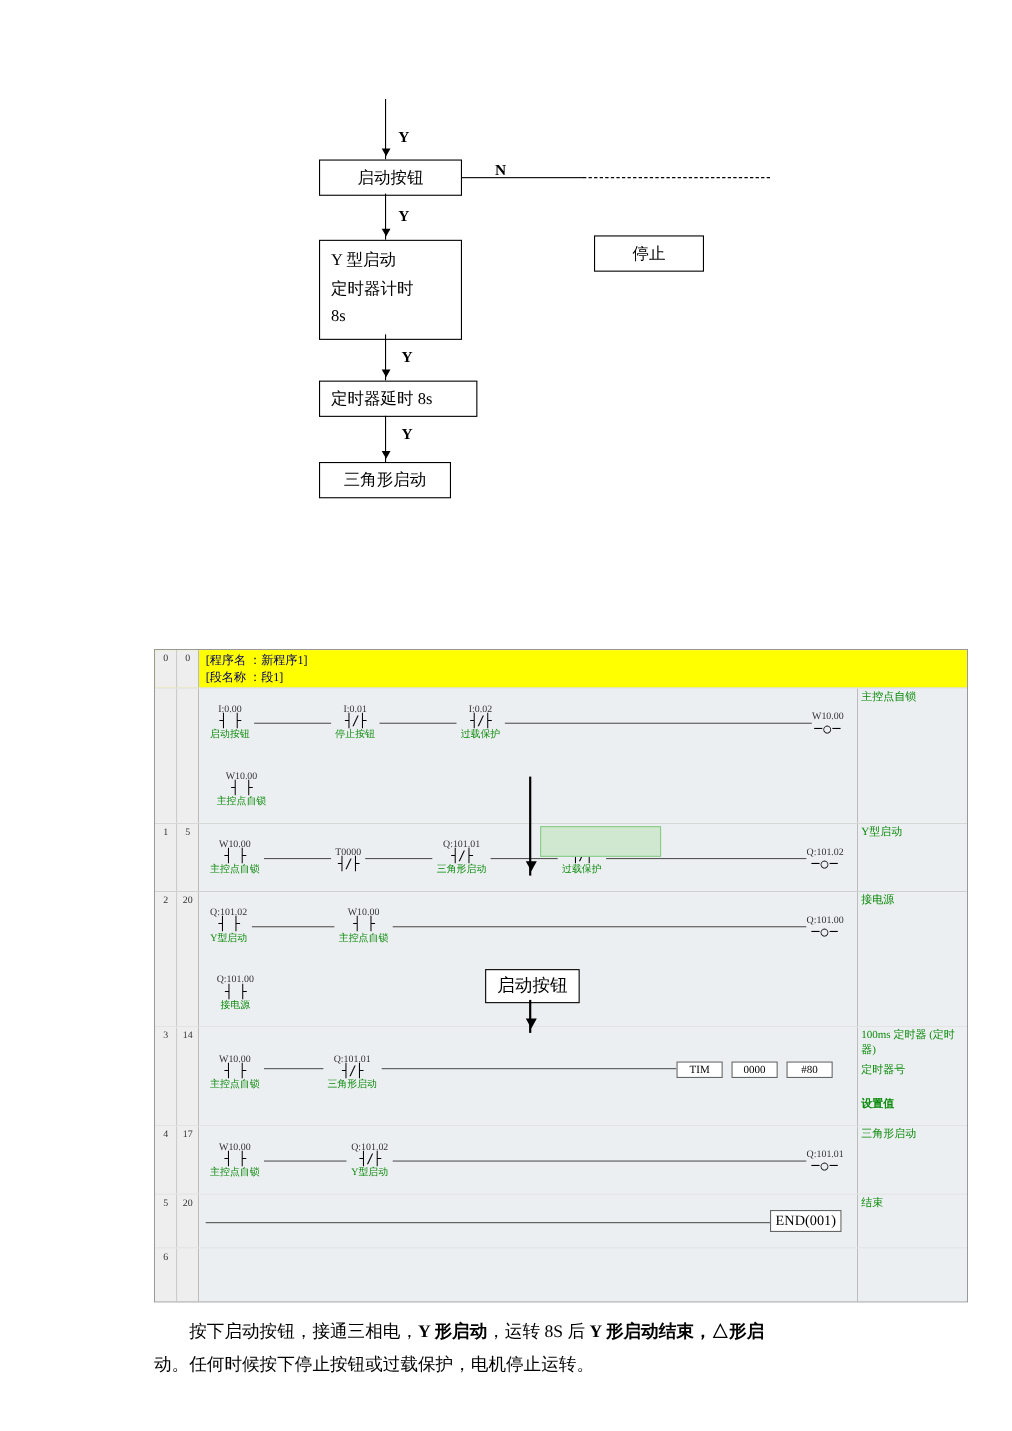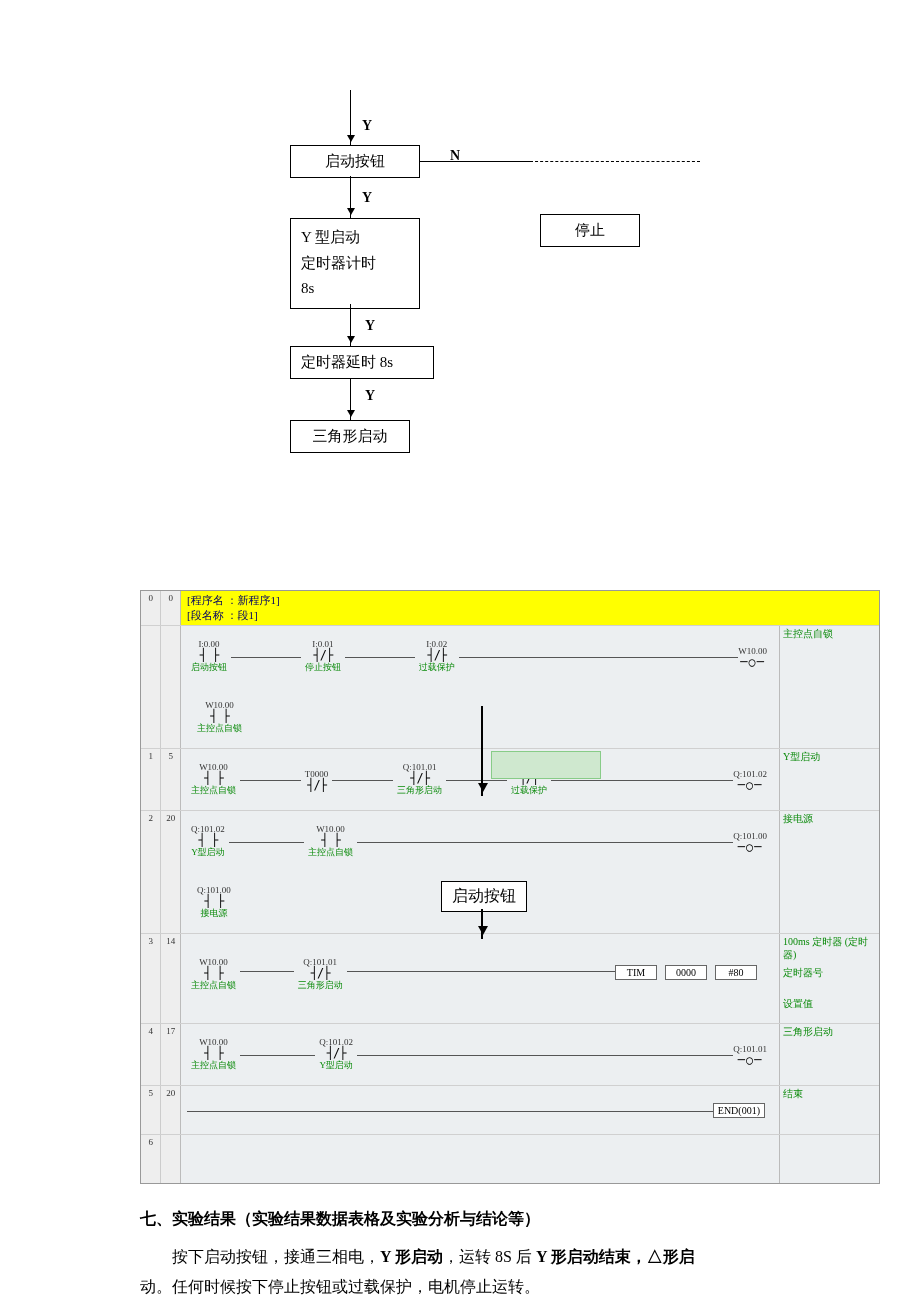--- a/index.html
+++ b/index.html
@@ -31,21 +31,21 @@
   .lab { color:#0a8a0a; }
   .wire { height:0; border-top:1px solid #555; flex:1; margin-top:2px; min-width:6px; }
   .coil { display:flex; flex-direction:column; align-items:center; font-size:9px; margin-left:auto; margin-right:6px; }
   .coil .sym { letter-spacing:1px; }
   .row { display:flex; align-items:center; width:100%; padding:13px 6px; }
   .row.sub { padding-left:12px; }
   .instr-box { border:1px solid #666; font-size:10px; text-align:center; padding:1px 6px; margin-right:8px; background:#fff; min-width:42px; }
   .stack-box { display:flex; flex-direction:row; align-items:flex-end; margin-left:auto; margin-right:8px; }
   .dots-bg { background-image:radial-gradient(#aaa 0.5px, transparent 0.5px); background-size:24px 16px; background-position:4px 4px; }
   .shade { position:absolute; background:#cfe8cf; border:1px solid #8c8; }
-  .endbox { border:1px solid #666; font-size:10px; padding:1px 4px; background:#fff; margin-left:auto; margin-right:8px; }
+  .endbox { border:1px solid #666; font-size:13px; padding:1px 4px; background:#fff; margin-left:auto; margin-right:8px; }
   .blackarrow { position:absolute; width:0; border-left:2px solid #000; }
   .blackarrow::after { content:""; position:absolute; left:-5px; bottom:-1px; border:5px solid transparent; border-top:9px solid #000; }
   .callout { position:absolute; border:1.5px solid #000; background:#fff; padding:4px 10px; font-size:16px; font-family:"SimSun",serif; }
 
   
   .sec-title { font-weight:bold; font-size:16px; margin-top:25px; }
   .para { font-size:16px; line-height:1.9; margin-top:12px; text-indent:2em; }
   .bold { font-weight:bold; }
 </style>
 </head>
@@ -239,21 +239,21 @@
           <div class="stack-box">
             <div class="instr-box">TIM</div>
             <div class="instr-box" style="margin-top:2px;">0000</div>
             <div class="instr-box" style="margin-top:8px;">#80</div>
           </div>
         </div>
       </div>
       <div class="ann">
         <div>100ms 定时器 (定时器)</div>
         <div style="margin-top:6px;">定时器号</div>
-        <div style="margin-top:18px;">设置值</div>
+        <div style="margin-top:18px;font-weight:bold;">设置值</div>
       </div>
     </div>
 
     <div class="rung">
       <div class="gut">
           <div class="gut-l">4</div>
           <div class="gut-r">17</div>
         </div>
       <div class="rbody dots-bg">
         <div class="row">
@@ -299,21 +299,20 @@
         </div>
       <div class="rbody"></div>
         <div class="ann"></div>
     </div>
 
     <div class="blackarrow" style="left:340px; top:115px; height:90px;"></div>
     <div class="callout" style="left:300px; top:290px;">启动按钮</div>
     <div class="blackarrow" style="left:340px; top:318px; height:30px;"></div>
   </div>
 
-  <div class="sec-title">七、实验结果（实验结果数据表格及实验分析与结论等）</div>
 
   <p class="para">
     <span>按下启动按钮，接通三相电，</span><span class="bold">Y 形启动</span><span>，运转 8S 后 </span><span class="bold">Y 形启动结束，△形启</span>
   </p>
   <p style="font-size:16px; line-height:1.9;">动。任何时候按下停止按钮或过载保护，电机停止运转。</p>
 
 
 </div>
 
 </body></html>

